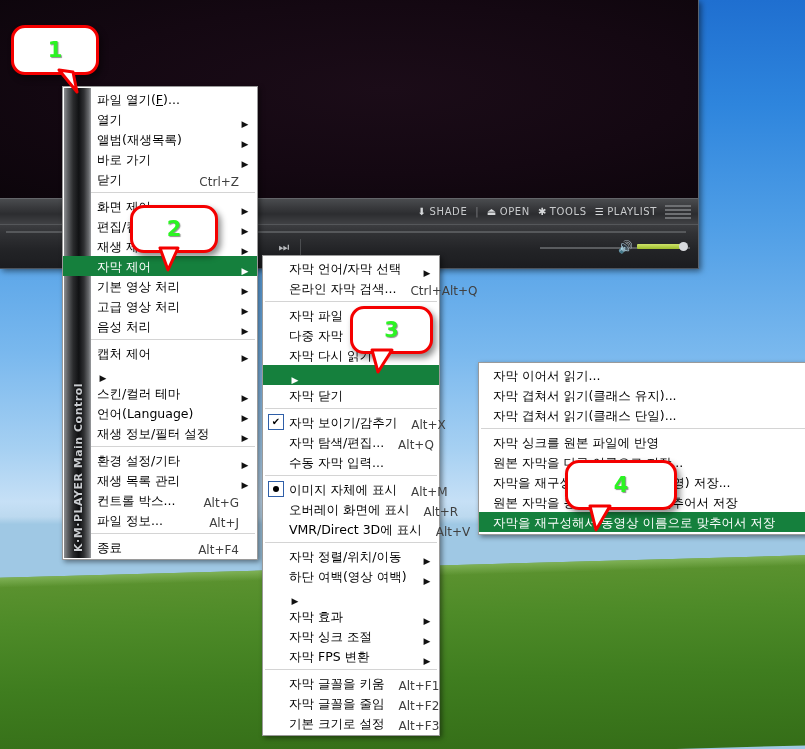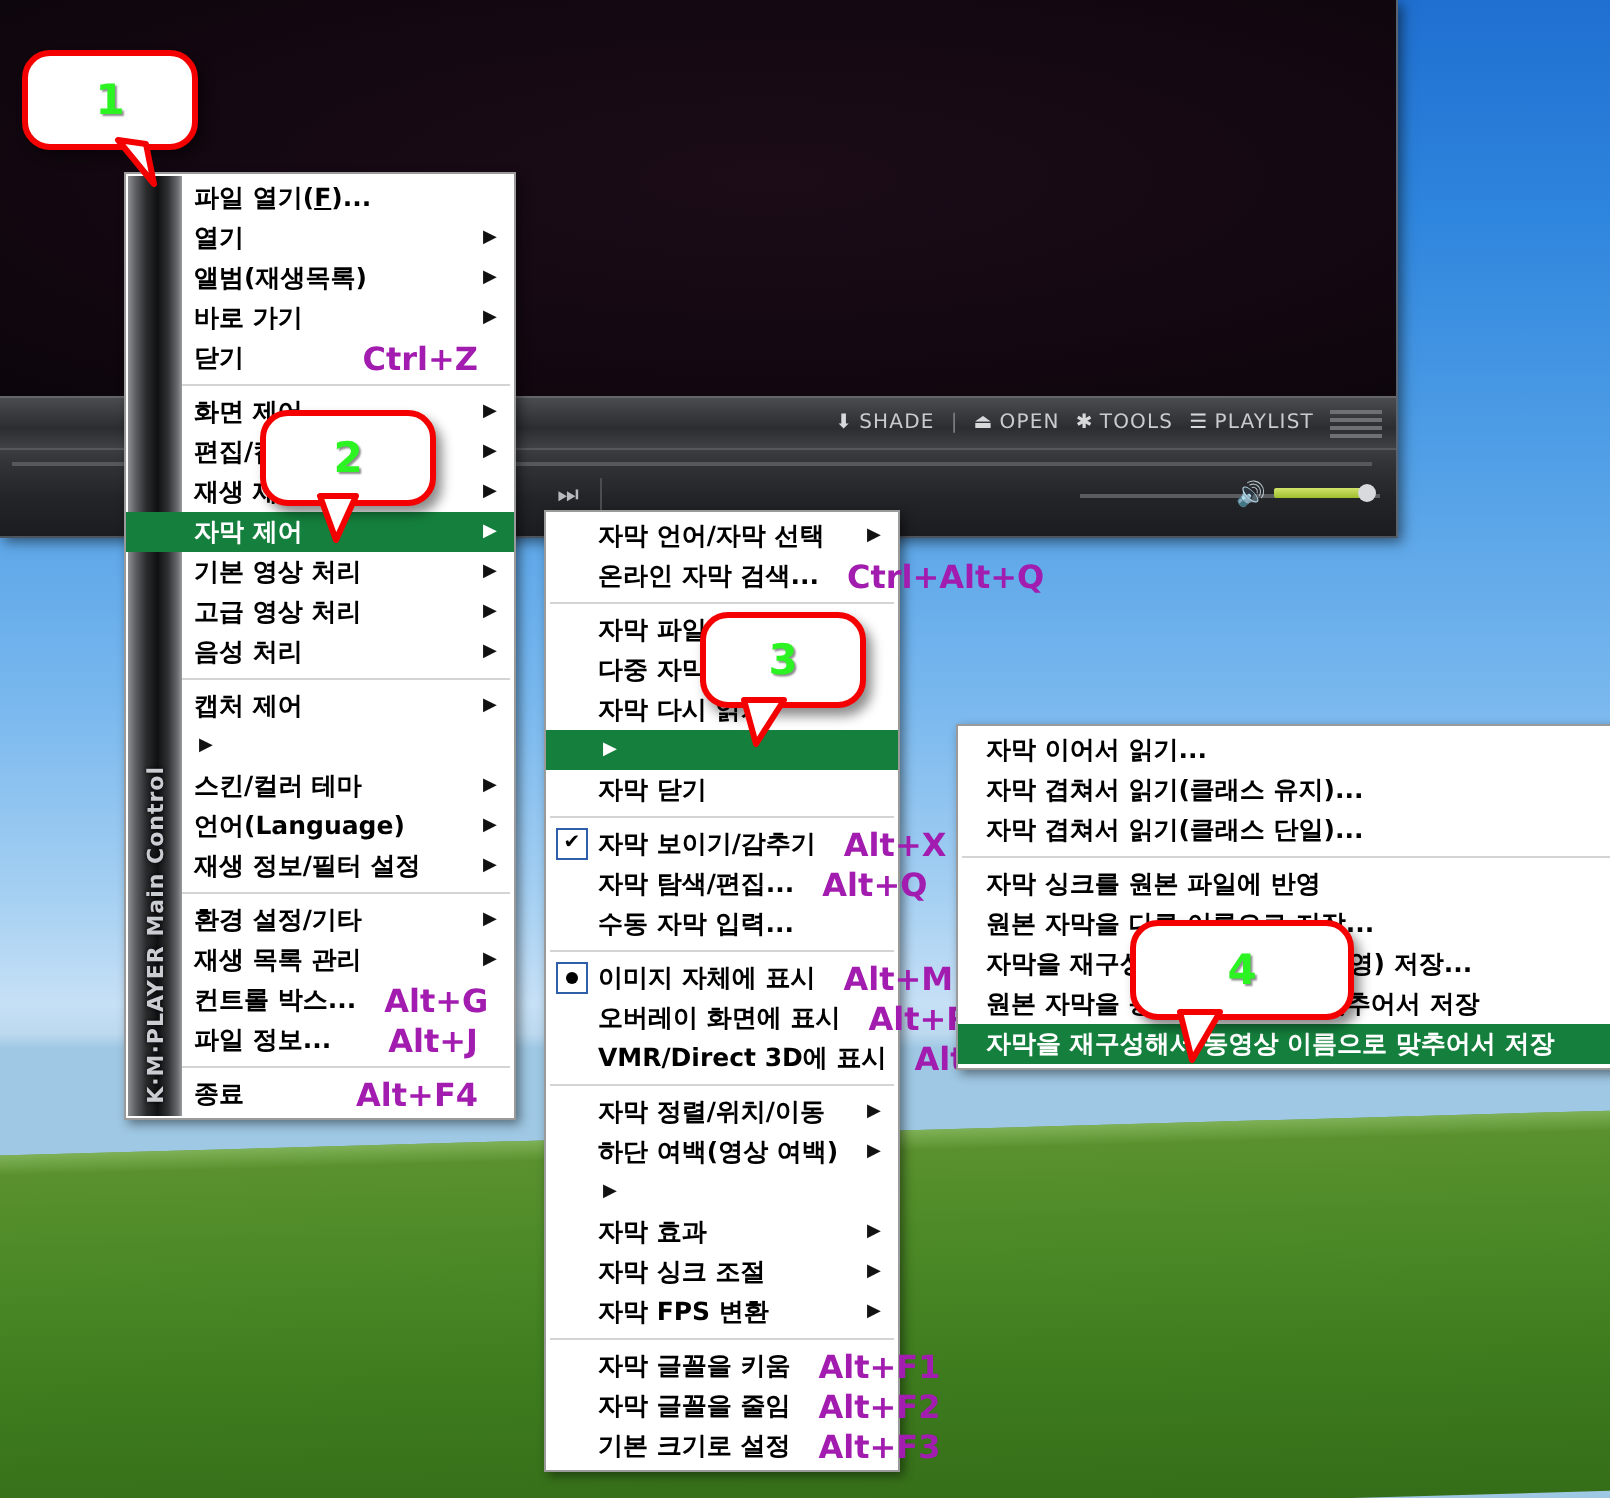--- a/index.html
+++ b/index.html
@@ -97,28 +97,27 @@
     border: 1px solid #9a9a9a;
     box-shadow: 2px 2px 5px rgba(0,0,0,.45);
     font-size: 12.5px;
     color: #000;
     padding: 2px 0;
     font-family: "DejaVu Sans", "Liberation Sans", sans-serif;
   }
   .mi {
     position: relative;
     height: 20px;
-    display: flex; align-items: center;
+    display: flex; align-items: flex-end;
     padding: 0 6px 0 0;
     white-space: nowrap;
-    font-weight: bold;
   }
   .mi .gutter { width: 26px; flex: 0 0 26px; position: relative; height: 100%; }
   .mi .lbl { flex: 1 1 auto; }
-  .mi .acc { color: #a21caf; padding-left: 14px; font-size: 16px; }
+  .mi .acc { color: #404040; padding-left: 14px; font-size: 12px; }
   .mi .arrow {
     width: 12px; flex: 0 0 12px; text-align: center;
     font-size: 9px; color: #111; line-height: 1;
   }
   .mi.sel { background: #15803d; color: #fff; }
   .mi.sel .arrow { color: #fff; }
   .sep { height: 1px; background: #d4d4d4; margin: 3px 2px 3px 2px; }
   .u { text-decoration: underline; }
 
   .chk, .rad {
@@ -143,21 +142,21 @@
   #m1-rail-text {
     position: absolute; left: 50%; bottom: 6px;
     transform: translateX(-50%) rotate(180deg);
     writing-mode: vertical-rl;
     color: #c9ccd0; font-size: 11px; letter-spacing: .5px;
     font-weight: bold; white-space: nowrap;
     text-shadow: 0 0 2px rgba(0,0,0,.9);
   }
 
   
-  #menu2 { left: 272px; top: 255px; width: 178px; }
+  #menu2 { left: 262px; top: 255px; width: 178px; }
   #menu2 .mi .gutter { flex: 0 0 26px; width: 26px; }
 
   
   #menu3 { left: 478px; top: 362px; width: 361px; }
   #menu3 .mi .gutter { flex: 0 0 14px; width: 14px; }
 
   
   .callout {
     position: absolute;
     background: #fff;

